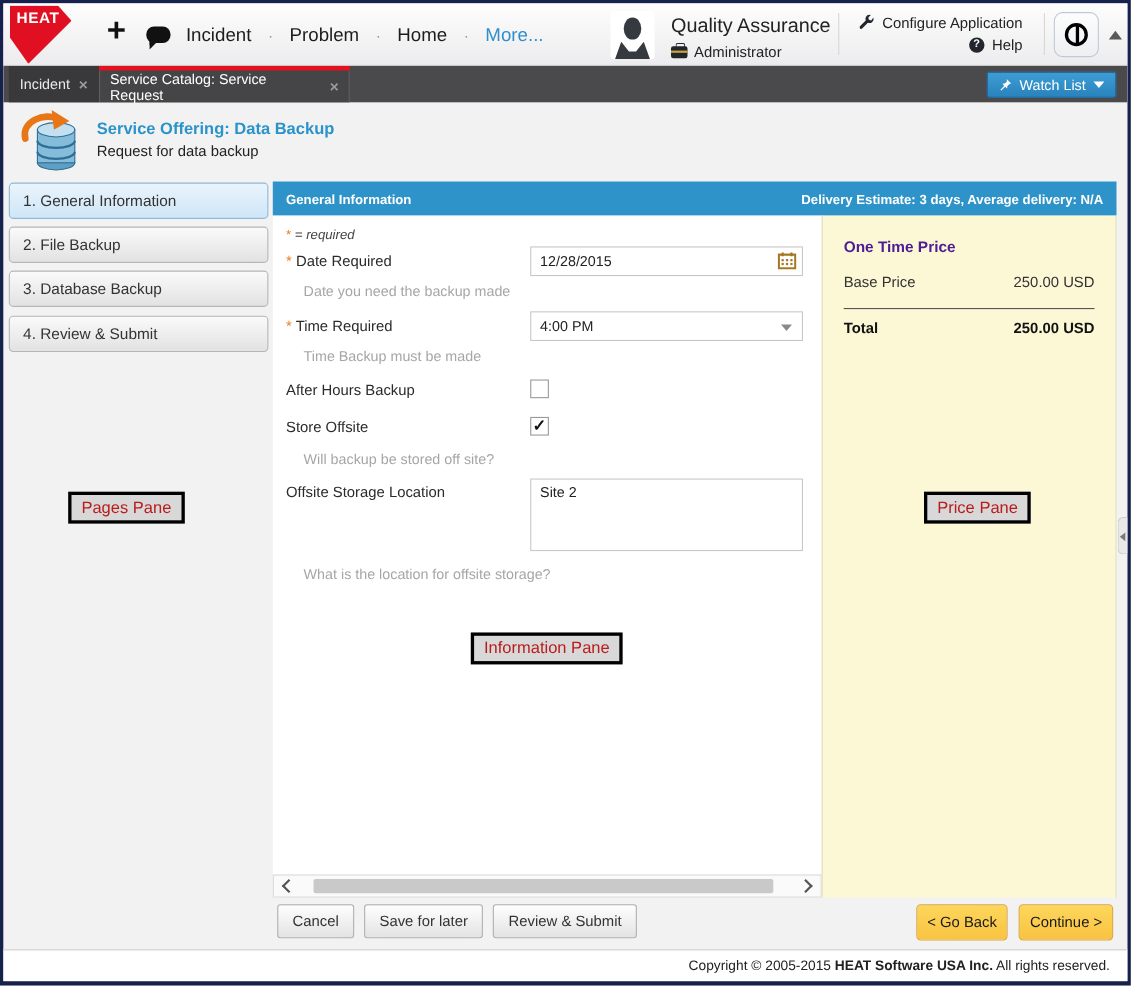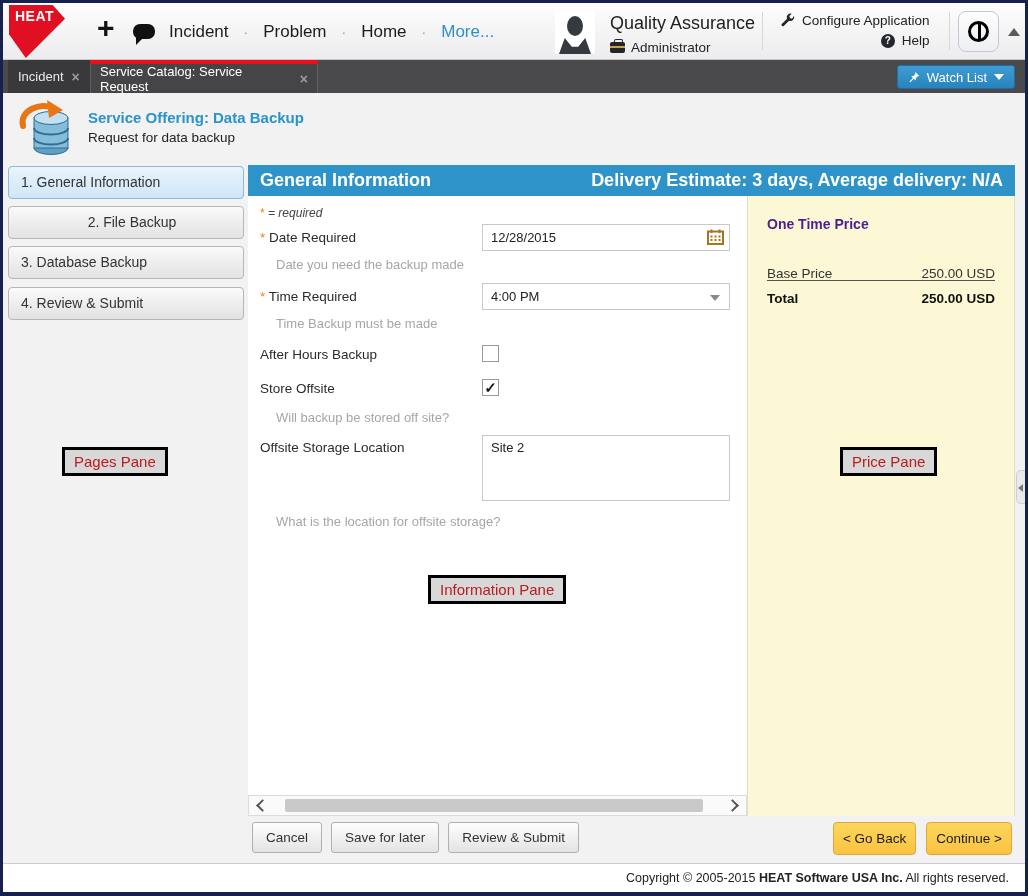--- a/index.html
+++ b/index.html
@@ -72,21 +72,21 @@
   .offering-subtitle { position:absolute; left:85px; top:127px; font-size:13.5px; color:#222; }
 
   
   .page-item { position:absolute; left:5px; width:236px; height:33px; border-radius:4px;
                border:1px solid #b6b6b6; background:linear-gradient(#fafafa,#e2e2e2);
                font-size:14px; color:#333; line-height:31px; padding-left:12px; cursor:pointer; }
   .page-item.selected { border:1px solid #8cb8da; background:linear-gradient(#eaf4fd,#cfe6f7); }
 
   
   .content-header { position:absolute; left:245px; top:162px; width:767px; height:31px; background:#2e93c8;
-                    color:#fff; font-size:18px; font-weight:bold; display:flex; align-items:center;
+                    color:#fff; font-size:12px; font-weight:bold; display:flex; align-items:center;
                     justify-content:space-between; padding:0 12px; }
 
   
   .info-pane { position:absolute; left:245px; top:193px; width:499px; height:599px; background:#fff; }
   .req-note { position:absolute; left:12px; top:10px; font-size:12px; font-style:italic; color:#444; }
   .req-star { color:#e8821e; font-style:normal; }
   .f-label { position:absolute; left:12px; font-size:13.5px; color:#2b2b2b; }
   .f-help  { position:absolute; left:28px; font-size:13px; color:#a6a6a6; }
   .f-input { position:absolute; left:234px; width:248px; height:27px; border:1px solid #c8c8c8;
              font-size:13px; color:#222; padding:0 26px 0 8px; font-family:"Liberation Sans",sans-serif; }
@@ -232,21 +232,21 @@
     <path d="M19 30 a17 6.5 0 0 0 34 0" fill="none" stroke="#2e6e96" stroke-width="2"></path>
     <path d="M19 40 a17 6.5 0 0 0 34 0" fill="none" stroke="#2e6e96" stroke-width="2"></path>
     <ellipse cx="36" cy="20" rx="17" ry="6.5" fill="#c2e0ef" stroke="#2e6e96"></ellipse>
     <path d="M8 28 C4 12 26 4 38 10" fill="none" stroke="#e87617" stroke-width="6" stroke-linecap="round"></path>
     <path d="M32 2 L48 12 L34 20 Z" fill="#e87617"></path>
   </svg>
   <div class="offering-title">Service Offering: Data Backup</div>
   <div class="offering-subtitle">Request for data backup</div>
 
   <div class="page-item selected" style="top:163px;">1. General Information</div>
-  <div class="page-item" style="top:203px;text-align:center;">2. File Backup</div>
+  <div class="page-item" style="top:203px;">2. File Backup</div>
   <div class="page-item" style="top:243px;">3. Database Backup</div>
   <div class="page-item" style="top:284px;">4. Review &amp; Submit</div>
 
   <div class="callout" style="left:59px; top:444px;">Pages Pane</div>
 
   <div class="content-header">
     <span>General Information</span>
     <span>Delivery Estimate:  3 days, Average delivery:  N/A</span>
   </div>
 
@@ -301,21 +301,21 @@
   </div>
 
   <div class="hscroll">
     <span class="hs-arrow hs-left"></span>
     <div class="hs-thumb"></div>
     <span class="hs-arrow hs-right"></span>
   </div>
 
   <div class="price-pane">
     <div class="price-title">One Time Price</div>
-    <div class="price-row" style="top:70px;gap:20px;">
+    <div class="price-row" style="top:53px;gap:20px;">
       <span>Base Price</span>
       <span>250.00 USD</span>
     </div>
     <div class="price-line"></div>
     <div class="price-row price-total" style="top:95px;">
       <span>Total</span>
       <span>250.00 USD</span>
     </div>
     <div class="callout" style="left:92px; top:251px;">Price Pane</div>
   </div>

